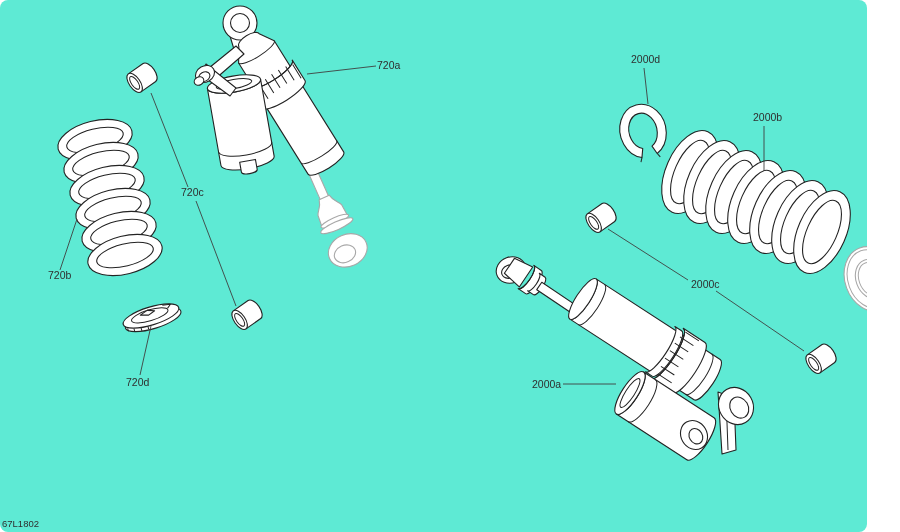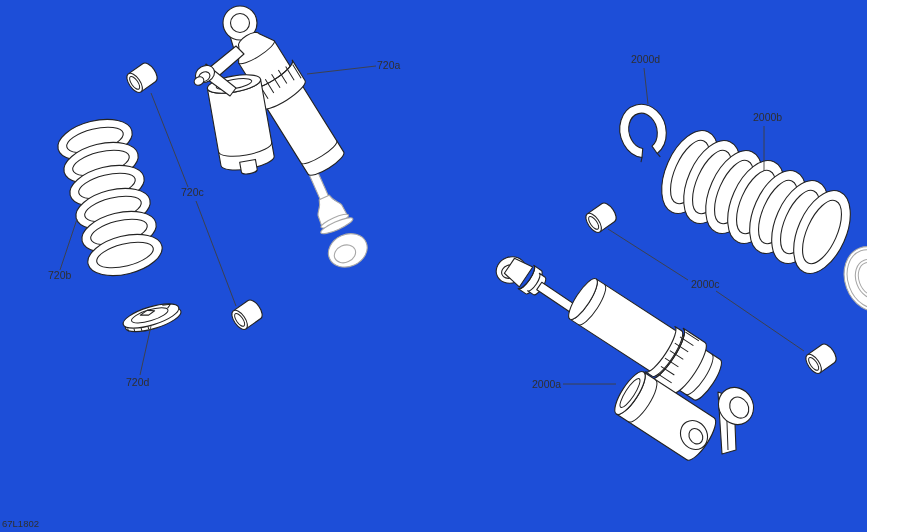--- a/index.html
+++ b/index.html
@@ -1,17 +1,17 @@
 <!DOCTYPE html>
 <html><head>
 <meta charset="utf-8">
 <style>
   html,body{margin:0;padding:0;background:#ffffff;}
-  #stage{position:relative;width:867px;height:532px;background:#1d4ed8;overflow:hidden;
-         font-family:"Liberation Sans",sans-serif;}
+  #stage{position:relative;width:867px;height:532px;background:#5eead4;overflow:hidden;
+         font-family:"Liberation Sans",sans-serif;border-radius:8px;}
   svg{display:block;}
   .p  {fill:#ffffff;stroke:#232323;stroke-width:1.1;stroke-linejoin:round;}
   .l  {fill:none;stroke:#232323;stroke-width:1;stroke-linejoin:round;}
   .gp {fill:#ffffff;stroke:#a8a8a8;stroke-width:1.1;stroke-linejoin:round;}
   .gl {fill:none;stroke:#a8a8a8;stroke-width:1;}
   .leader{fill:none;stroke:#3f3f3f;stroke-width:0.9;}
   .callout-text{font-family:"Liberation Sans",sans-serif;font-size:10.5px;fill:#2f2f2f;}
   .code-text{font-family:"Liberation Sans",sans-serif;font-size:9.5px;fill:#2f2f2f;}
 </style>
 </head>

